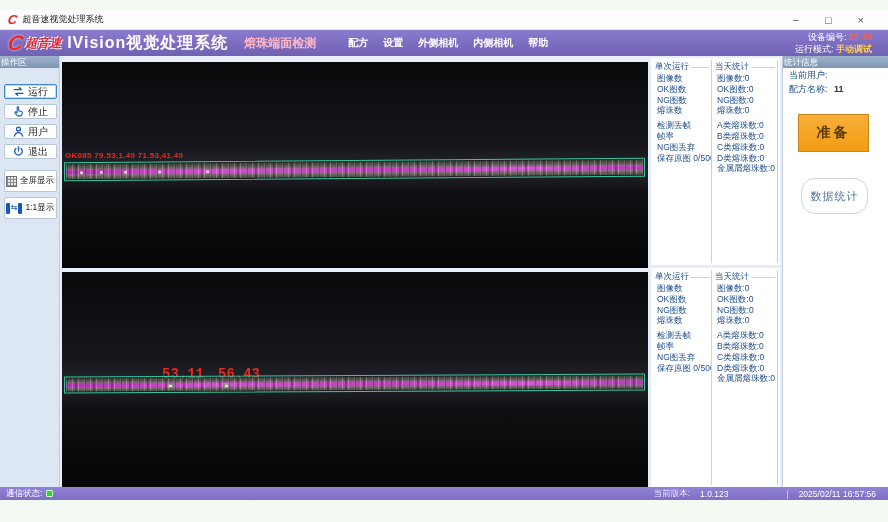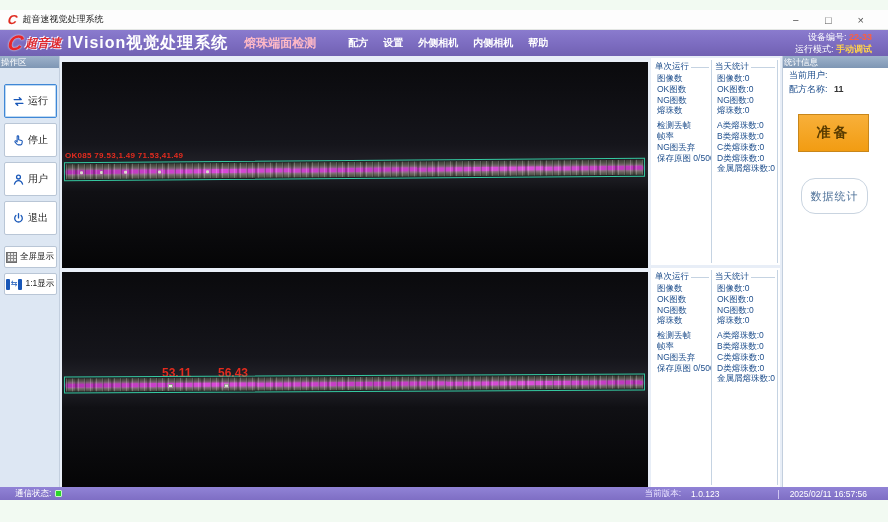--- a/index.html
+++ b/index.html
@@ -27,21 +27,21 @@
   .hi-dev { color:#ff5f3d; font-weight:bold; }
   .hi-mode { color:#ffd24a; font-weight:bold; }
 
   
   .main-bg { position:absolute; left:0; top:56px; width:888px; height:431px; background:#e8eef7; }
 
   
   .sidebar { position:absolute; left:0; top:56px; width:60px; height:431px; background:#dde7f3; border-right:1px solid #c3cfde; }
   .panel-cap { height:12px; background:linear-gradient(180deg,#9db2cb,#7e96b4); color:#ffffff; font-size:8.5px; line-height:12px; padding-left:1px; }
   .btn-stack { position:absolute; left:0; top:28px; width:60px; display:flex; flex-direction:column; align-items:center; gap:5px; }
-  .sb-btn { width:53px; height:34px; background:#ffffff; border:1px solid #b9c6d6; border-radius:2px; display:flex; align-items:center; justify-content:center; gap:3px; cursor:default; }
+  .sb-btn { width:53px; height:15px; background:#ffffff; border:1px solid #b9c6d6; border-radius:2px; display:flex; align-items:center; justify-content:center; gap:3px; cursor:default; }
   .sb-btn.active { border:1px solid #3f87d6; box-shadow:0 0 0 1px #bcd8f2 inset; }
   .sb-btn svg { width:13px; height:13px; flex:none; }
   .sb-label { font-size:10px; color:#222; white-space:nowrap; }
   .sb-btn.small { height:22px; }
   .sb-btn.small .sb-label { font-size:8.5px; }
   .sb-btn.gap-before { margin-top:6px; }
   .dither { width:11px; height:11px; flex:none; border:1px solid #6e6e6e;
     background-image:repeating-linear-gradient(0deg,#8a8a8a 0 1px,transparent 1px 3px),repeating-linear-gradient(90deg,#8a8a8a 0 1px,transparent 1px 3px); background-color:#e8e8e8; }
   .oto { display:flex; align-items:center; gap:1px; flex:none; }
   .oto .bar { width:4px; height:11px; background:#1857b8; border-radius:1px; }
@@ -53,21 +53,21 @@
   .cam-bottom { top:272px; height:215px; }
   .roi-box { position:absolute; left:2px; width:581px; border:1px solid #35c8a0; }
   .cam-top .roi-box { top:98px; height:19px; transform:rotate(-0.45deg); }
   .cam-bottom .roi-box { top:103px; height:17px; transform:rotate(-0.3deg); }
   .strip { position:absolute; left:1px; top:1px; right:1px; bottom:1px; background:linear-gradient(180deg,#3a3a34 0%,#6b6b60 35%,#8b8b7c 58%,#4a4a42 100%); }
   .strip::after { content:""; position:absolute; inset:0;
     background-image:repeating-linear-gradient(90deg,rgba(255,255,255,.22) 0 1px,transparent 1px 6px),repeating-linear-gradient(90deg,rgba(0,0,0,.25) 0 2px,transparent 2px 9px); }
   .seam { position:absolute; left:0; right:0; top:6px; height:4px; background:linear-gradient(90deg,#b032b0,#d84ad8 25%,#c03cc0 55%,#da50da 80%,#b836b8); box-shadow:0 0 3px rgba(210,70,210,.9); }
   .cam-bottom .seam { top:5px; }
   .annotation { position:absolute; left:3px; top:89px; font-size:8px; font-weight:bold; color:#e32b1e; letter-spacing:.3px; white-space:nowrap; }
-  .meas-label { position:absolute; top:94px; font-size:12px; font-weight:bold; color:#e32b1e; }
+  .meas-label { position:absolute; top:94px; font-size:14px; font-weight:bold; color:#e32b1e;font-family:Liberation Mono, monospace; }
   .meas-1 { left:100px; } .meas-2 { left:156px; }
   .mark { position:absolute; width:5px; height:4px; background:#e8e8e0; border:1px solid #909088; top:6px; }
   .dot { position:absolute; width:3px; height:3px; background:#d8d8cc; border-radius:1px; top:7px; }
 
   
   .stats { position:absolute; left:651px; width:129px; background:#ffffff; }
   .stats-top { top:58px; height:207px; }
   .stats-bottom { top:268px; height:219px; }
   .grp { position:absolute; top:2px; bottom:2px; border-right:1px solid #c5d3e2; padding-top:1px; }
   .grp-1 { left:4px; width:57px; }
@@ -79,21 +79,21 @@
 
   
   .info-panel { position:absolute; left:782px; top:56px; width:106px; height:431px; background:#ffffff; border-left:1px solid #c3cfde; }
   .info-row { font-size:9px; color:#1e4e8c; padding:0 0 0 6px; height:14px; line-height:14px; white-space:nowrap; }
   .info-row:first-of-type { margin-top:4px; }
   .info-val { color:#333; font-weight:bold; margin-left:4px; }
   .prepare-btn { position:absolute; left:15px; top:58px; width:71px; height:38px; background:linear-gradient(180deg,#f8b03a,#f29c12); border:1px solid #c8861a; color:#5a3c00; font-size:14px; font-weight:bold; display:flex; align-items:center; justify-content:center; letter-spacing:3px; cursor:default; }
   .datastats-btn { position:absolute; left:18px; top:122px; width:67px; height:36px; background:#ffffff; border:1px solid #c9d4e0; border-radius:14px; color:#4a6e96; font-size:11px; display:flex; align-items:center; justify-content:center; letter-spacing:1px; cursor:default; }
 
   
-  .status-bar { position:absolute; left:0; top:487px; width:888px; height:13px; background:linear-gradient(180deg,#9183d6,#7e6ec4); display:flex; align-items:center; font-size:8.5px; color:#ffffff; padding:0 15px; }
+  .status-bar { position:absolute; left:0; top:487px; width:888px; height:13px; background:linear-gradient(180deg,#9183d6,#7e6ec4); display:flex; align-items:center; font-size:8.5px; color:#ffffff; padding:0 6px; }
   .led { width:7px; height:7px; background:#2ad62a; border:1px solid #c9f6c9; border-radius:1px; margin-left:4px; }
   .sb-right { margin-left:auto; display:flex; align-items:center; gap:10px; padding-right:6px; white-space:nowrap; }
   .sb-dim { color:#e9e3ff;margin-left:48px; }
 </style>
 </head>
 <body>
 
 <div class="screen">
 
   <div class="os-titlebar">

